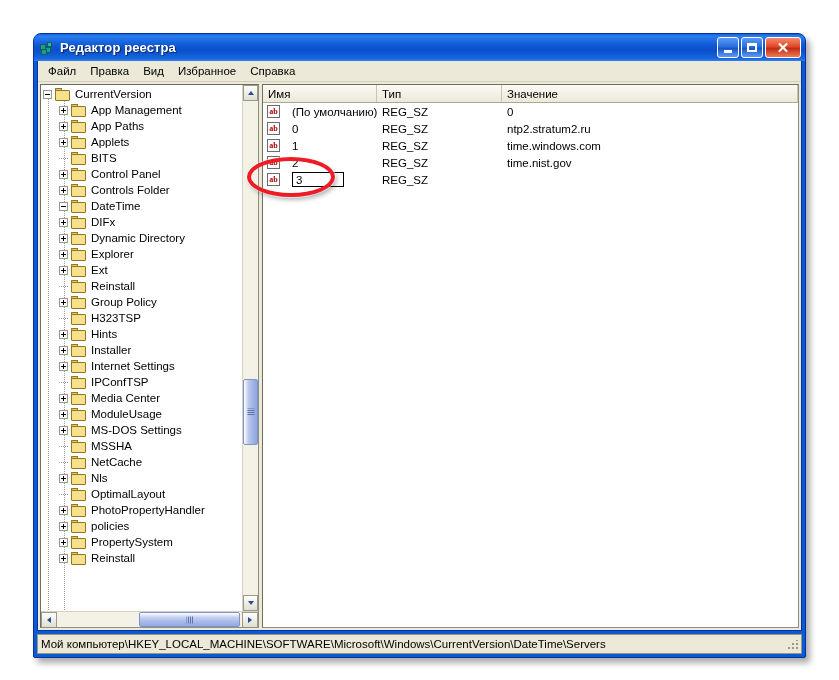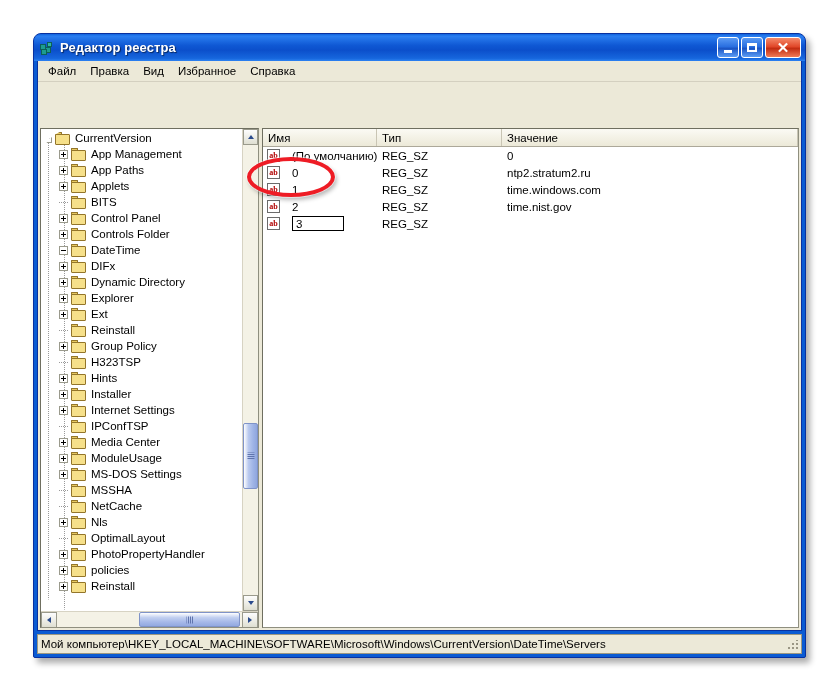--- a/index.html
+++ b/index.html
@@ -112,21 +112,20 @@
   
   .client {
     flex: 1;
     background: #ece9d8;
     margin: 0 3px 3px 3px;
     display: flex;
     flex-direction: column;
     border: 1px solid #0831a0;
     border-top: none;
     box-sizing: border-box;
-    gap: 44px;
   }
 
   .menubar {
     height: 21px;
     min-height: 21px;
     background: #ece9d8;
     display: flex;
     align-items: center;
     padding-left: 3px;
     border-bottom: 1px solid #d4d0c0;
@@ -168,21 +167,20 @@
     flex: 1;
     display: flex;
     min-height: 0;
   }
 
   .tree-body {
     flex: 1;
     position: relative;
     overflow: hidden;
     padding-top: 1px;
-    border-radius: 32px;
   }
 
   .tnode {
     height: 16px;
     display: flex;
     align-items: center;
     font-size: 11.5px;
     color: #000;
     white-space: nowrap;
     position: relative;
@@ -780,20 +778,29 @@
                   </div>
                   <span class="tlabel">policies</span>
                 </div>
                 <div class="tnode">
                   <div class="indent" style="width: 18px;"></div>
                   <div class="expander plus"></div>
                   <div class="folder">
                     <div class="tab"></div>
                     <div class="body"></div>
                   </div>
+                  <span class="tlabel">PropertySystem</span>
+                </div>
+                <div class="tnode">
+                  <div class="indent" style="width: 18px;"></div>
+                  <div class="expander plus"></div>
+                  <div class="folder">
+                    <div class="tab"></div>
+                    <div class="body"></div>
+                  </div>
                   <span class="tlabel">Reinstall</span>
                 </div>
               </div>
             <div class="vscroll">
               <div class="sb-btn">
                 <div class="sb-arrow up"></div>
               </div>
               <div class="sb-track">
                 <div class="sb-thumb" style="top:278px; height:66px;">
                   <div class="grip"></div>

